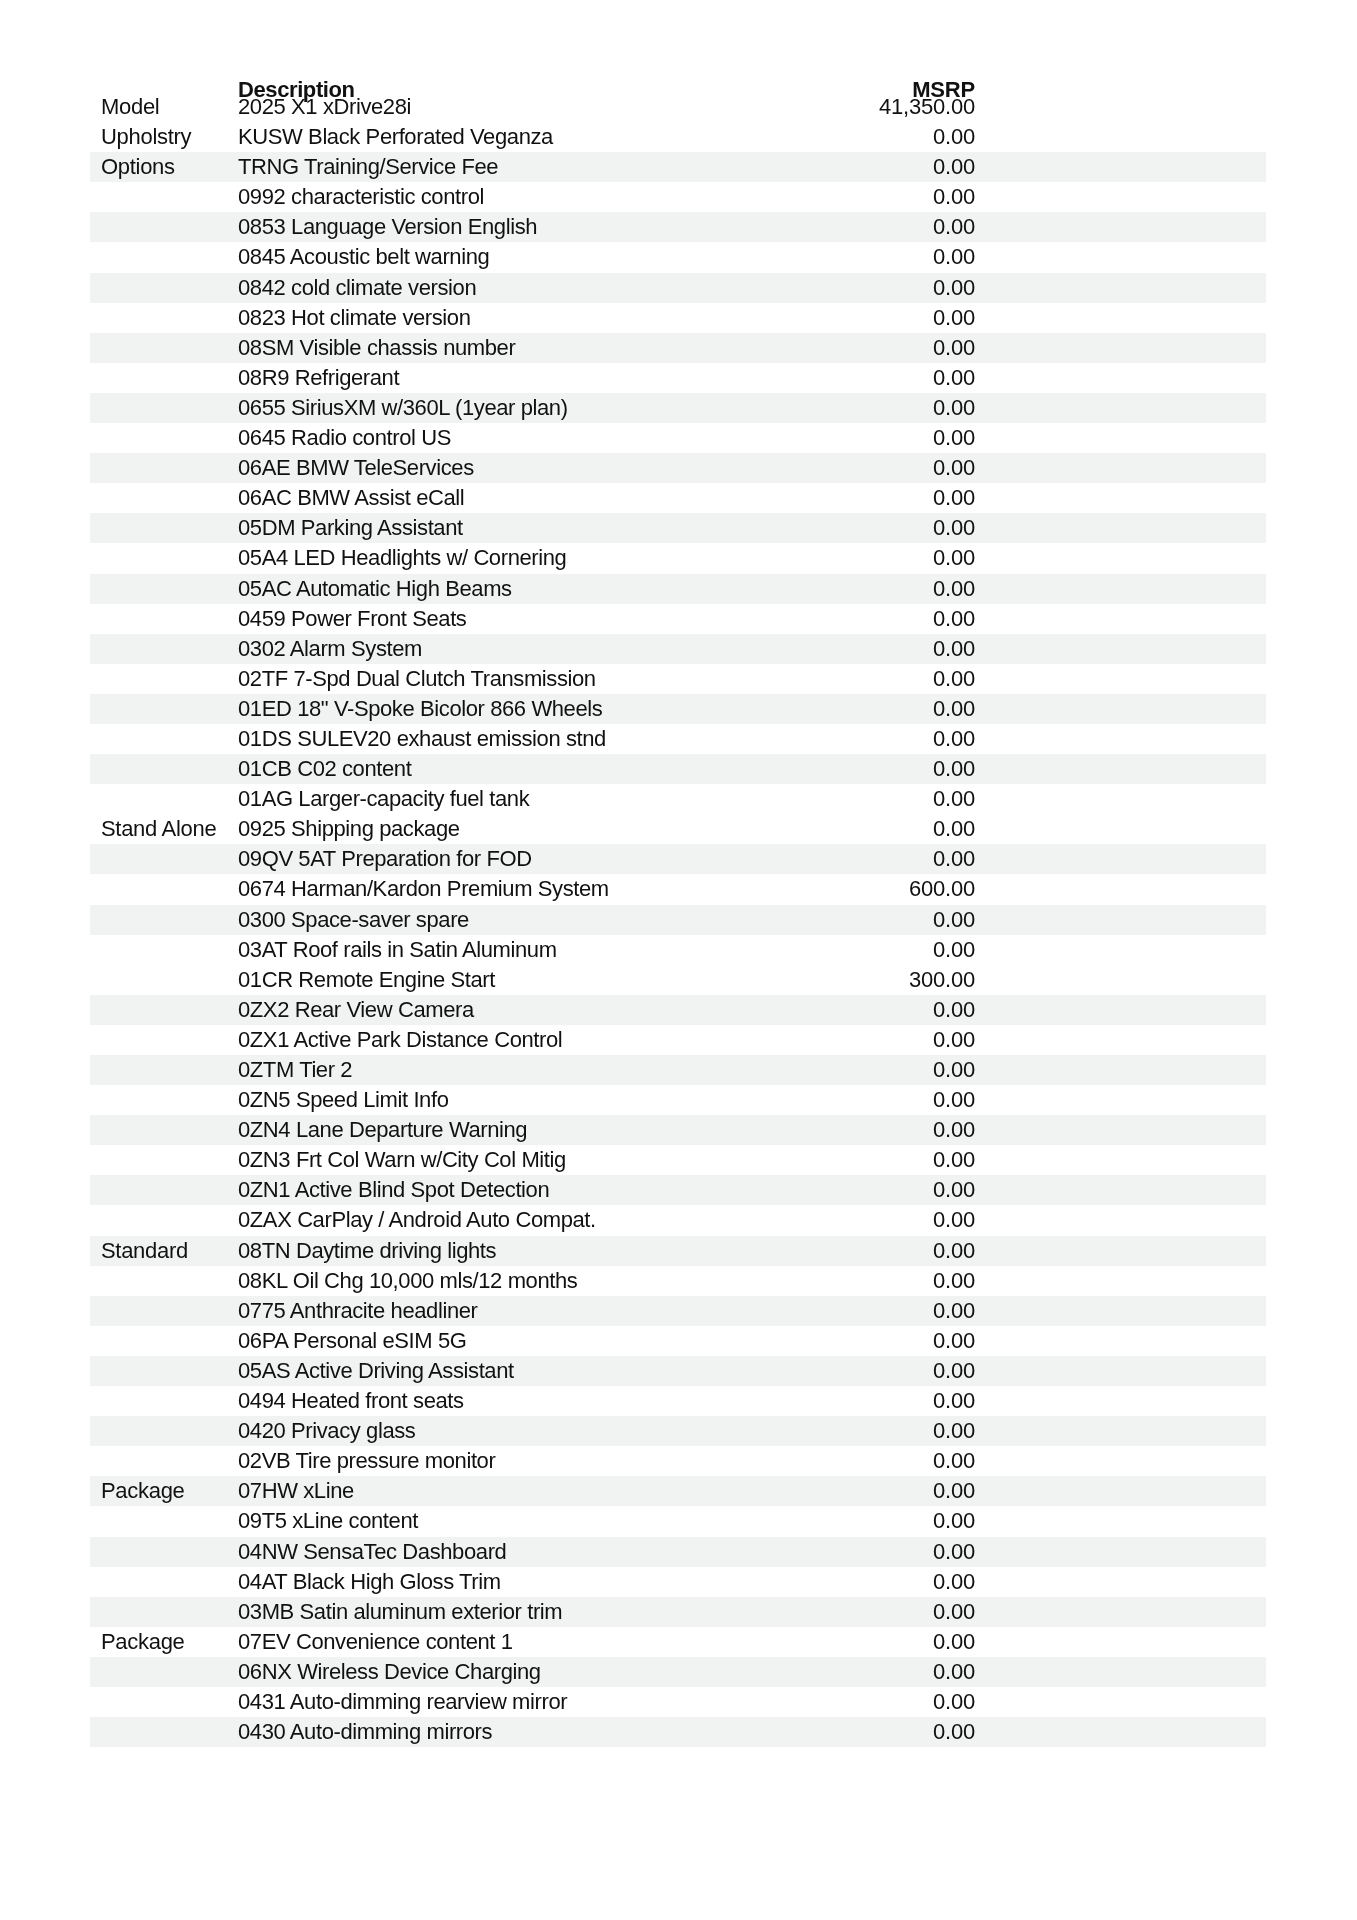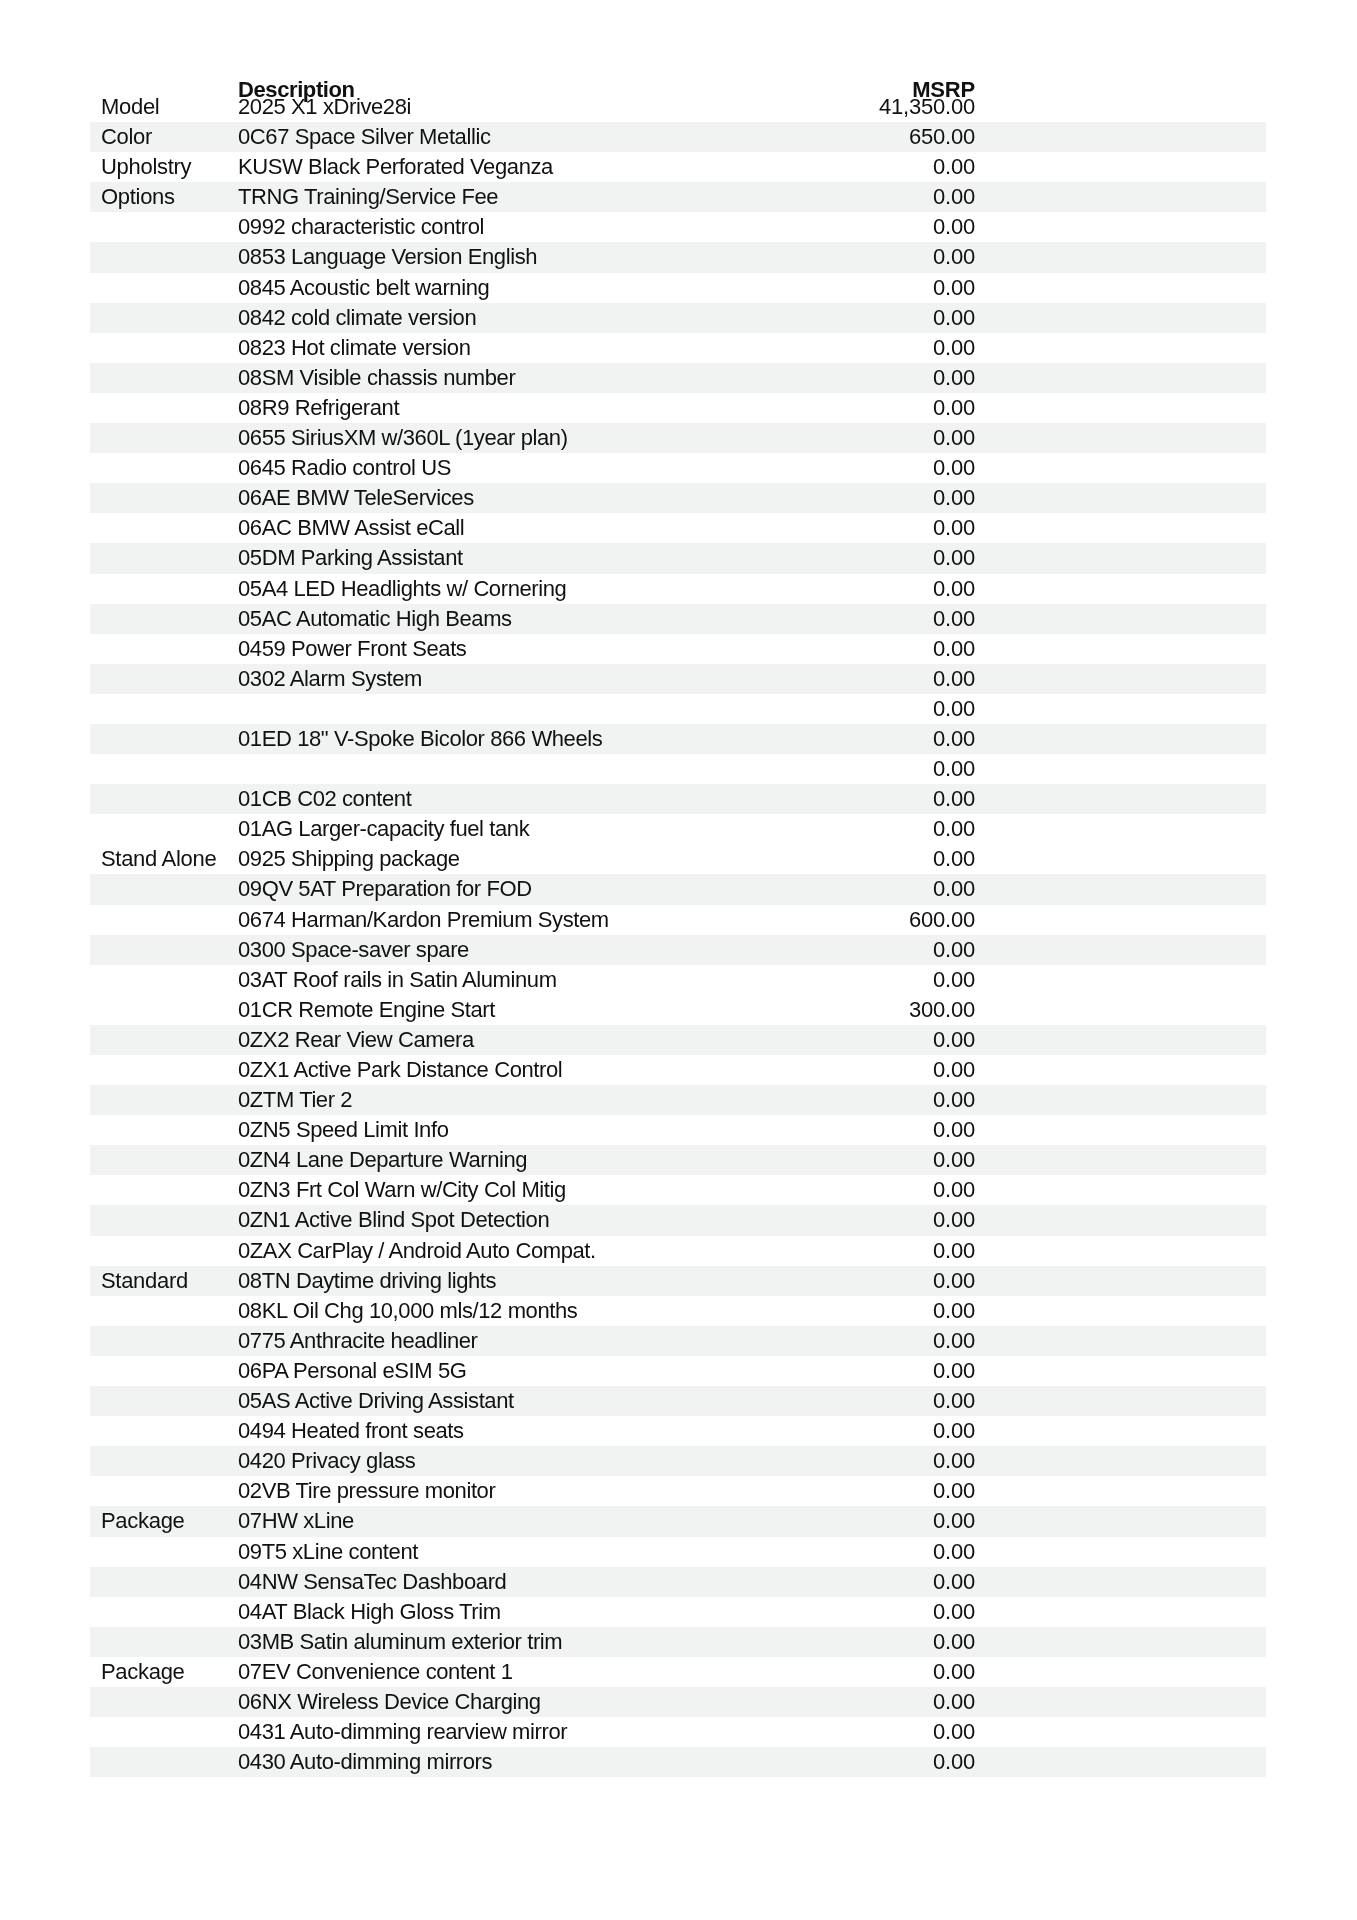--- a/index.html
+++ b/index.html
@@ -21,25 +21,20 @@
   <div class="hdr">
     <span class="desc">Description</span>
     <span class="msrp">MSRP</span>
   </div>
   <div id="rows">
       <div class="row">
         <span class="cat">Model</span>
         <span class="desc">2025 X1 xDrive28i</span>
         <span class="msrp">41,350.00</span>
       </div>
-      <div class="row shaded">
-        <span class="cat">Color</span>
-        <span class="desc">0C67 Space Silver Metallic</span>
-        <span class="msrp">650.00</span>
-      </div>
       <div class="row">
         <span class="cat">Upholstry</span>
         <span class="desc">KUSW Black Perforated Veganza</span>
         <span class="msrp">0.00</span>
       </div>
       <div class="row shaded">
         <span class="cat">Options</span>
         <span class="desc">TRNG Training/Service Fee</span>
         <span class="msrp">0.00</span>
       </div>
@@ -118,29 +113,31 @@
         <span class="desc">0459 Power Front Seats</span>
         <span class="msrp">0.00</span>
       </div>
       <div class="row shaded">
         <span class="cat"></span>
         <span class="desc">0302 Alarm System</span>
         <span class="msrp">0.00</span>
       </div>
       <div class="row">
         <span class="cat"></span>
+        <span class="desc">02TF 7-Spd Dual Clutch Transmission</span>
         <span class="msrp">0.00</span>
       </div>
       <div class="row shaded">
         <span class="cat"></span>
         <span class="desc">01ED 18" V-Spoke Bicolor 866 Wheels</span>
         <span class="msrp">0.00</span>
       </div>
       <div class="row">
         <span class="cat"></span>
+        <span class="desc">01DS SULEV20 exhaust emission stnd</span>
         <span class="msrp">0.00</span>
       </div>
       <div class="row shaded">
         <span class="cat"></span>
         <span class="desc">01CB C02 content</span>
         <span class="msrp">0.00</span>
       </div>
       <div class="row">
         <span class="cat"></span>
         <span class="desc">01AG Larger-capacity fuel tank</span>

